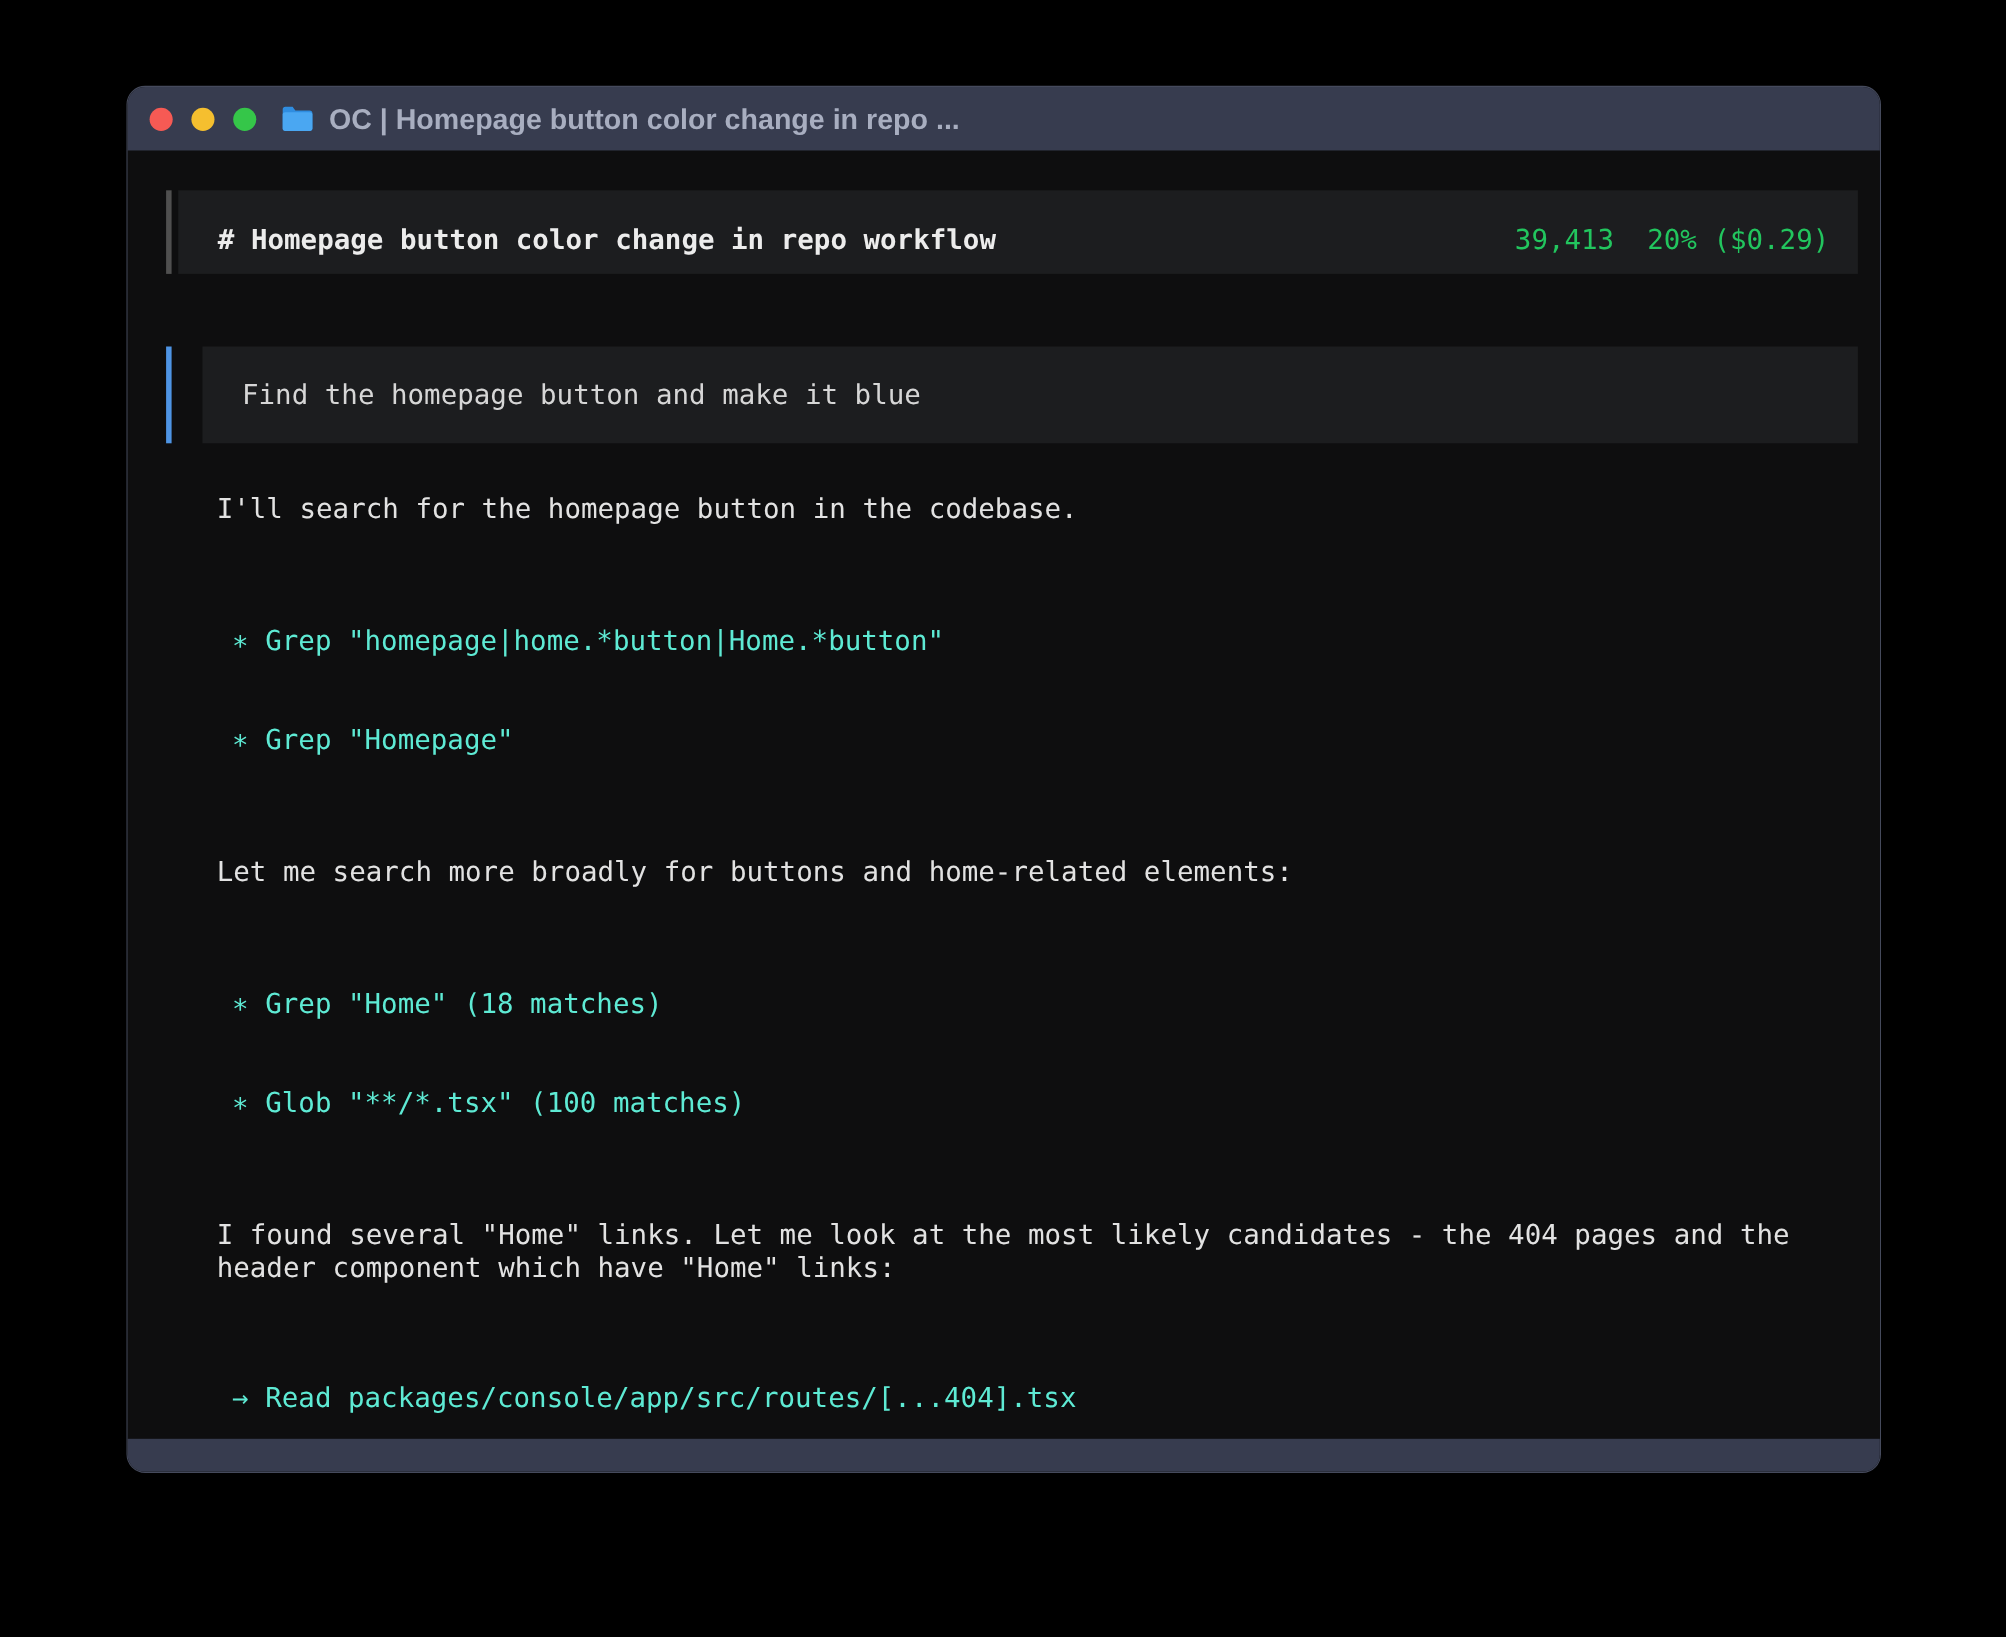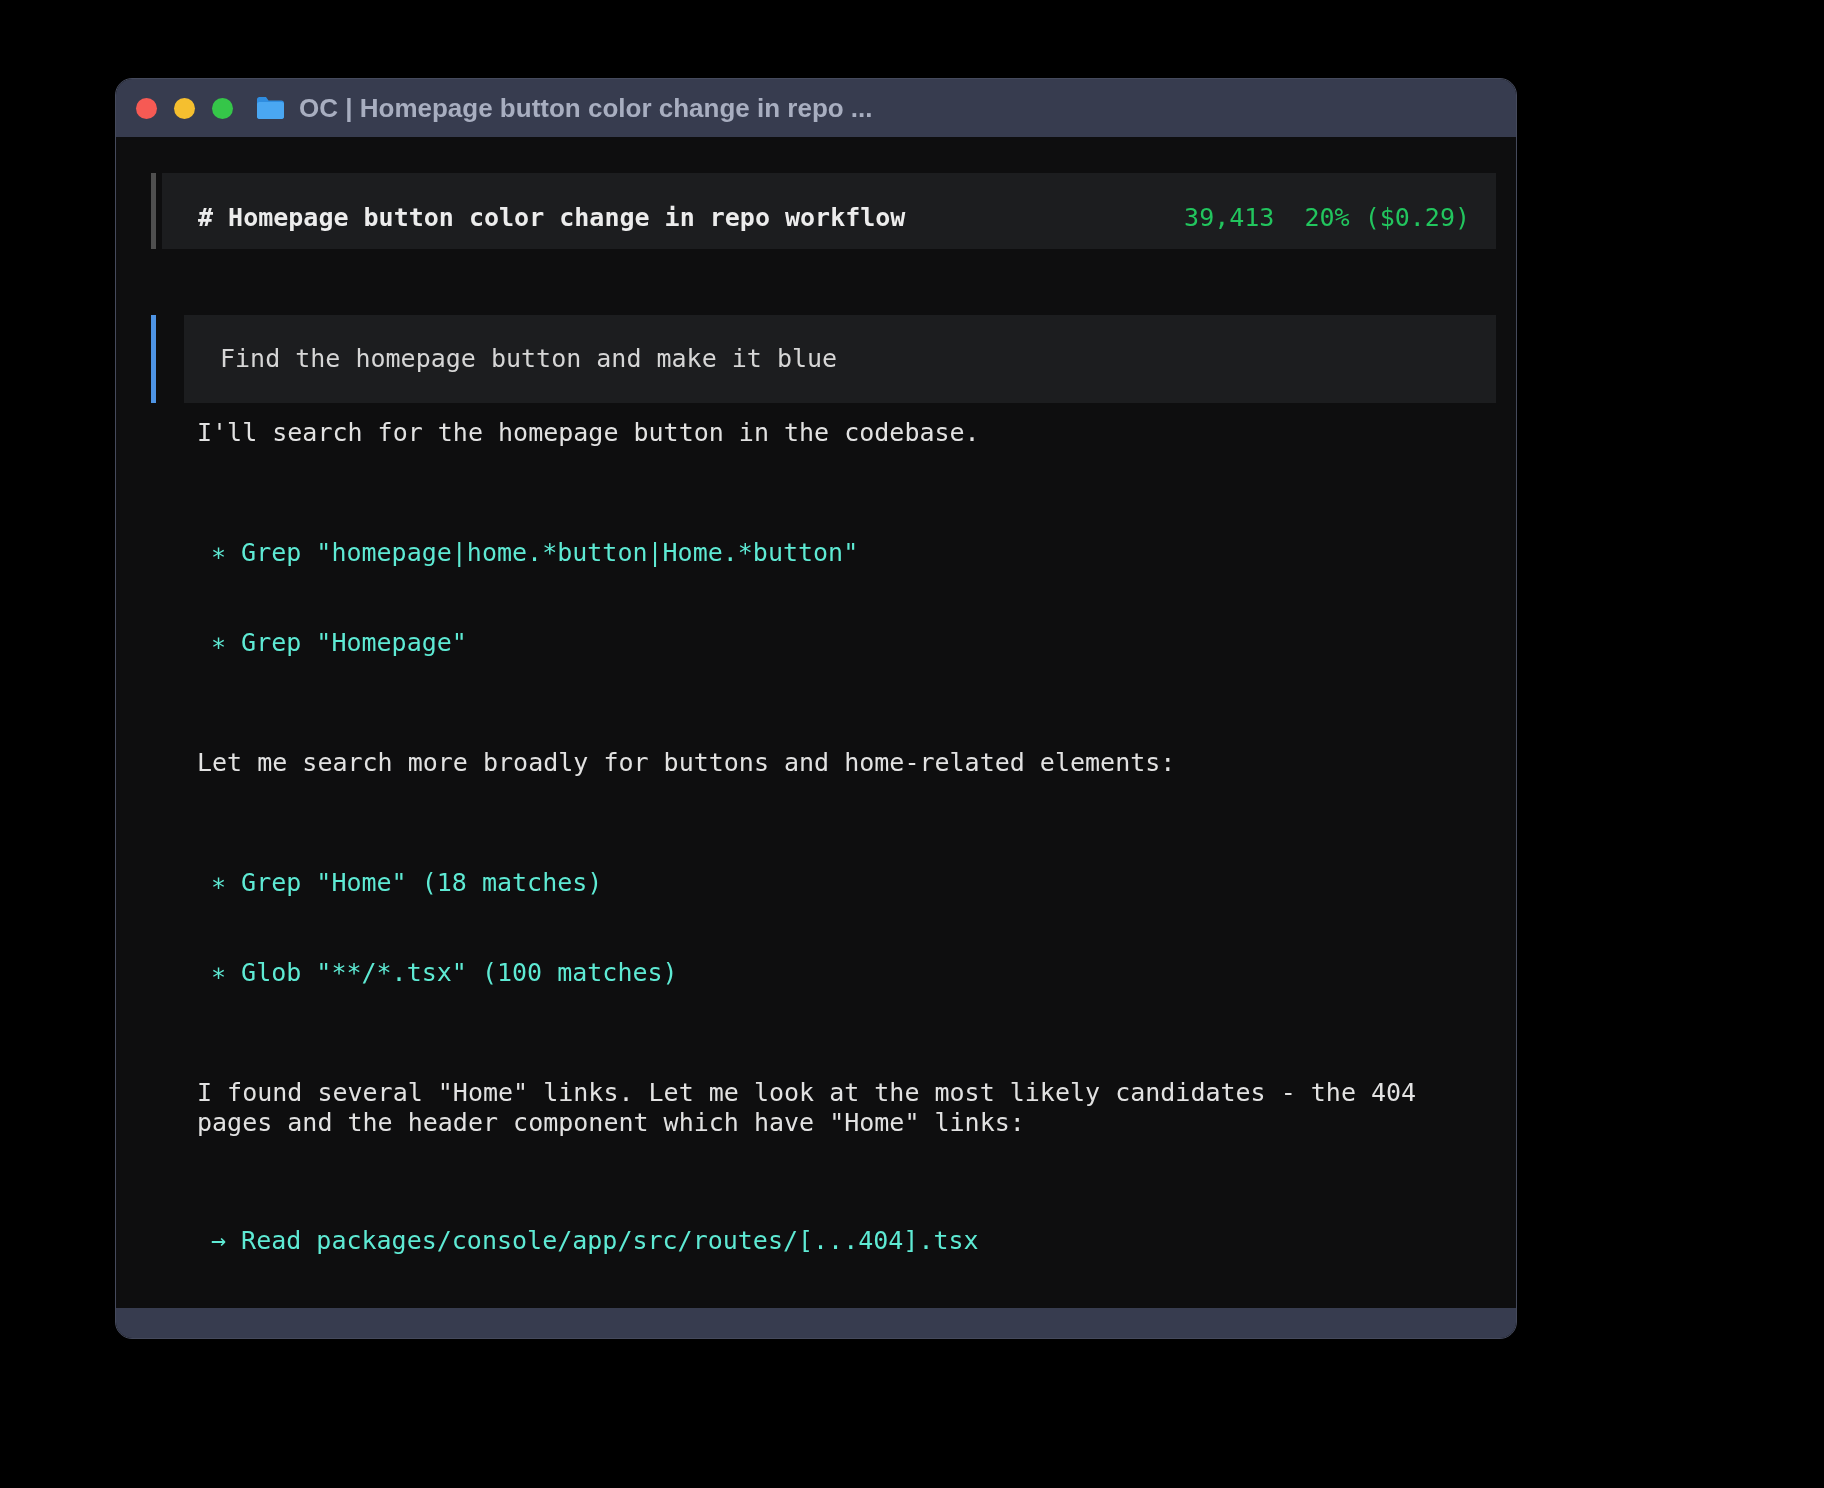--- a/index.html
+++ b/index.html
@@ -1,21 +1,21 @@
 <!DOCTYPE html>
 <html><head>
 <meta charset="utf-8">
 <style>
   * { margin: 0; padding: 0; box-sizing: border-box; }
   html, body { width: 1824px; height: 1488px; background: #000; overflow: hidden; }
   body { font-family: "DejaVu Sans Mono", "Liberation Mono", monospace; }
 
   .window {
     position: absolute; left: 115px; top: 78px;
-    width: 1402px; height: 1261px;
+    width: 1595px; height: 1261px;
     background: #0e0e0f;
     border: 1px solid #454a5c;
     border-radius: 17px;
     overflow: hidden;
     display: flex; flex-direction: column;
   }
 
   
   .titlebar {
     height: 58px; flex: 0 0 58px;
@@ -58,21 +58,21 @@
   .session-title { font-weight: 700; color: #ececec; white-space: nowrap; }
   .session-stats { color: #22c55e; display: flex; gap: 30px; white-space: nowrap; }
 
   .user-msg { margin-top: 66px; }
   .user-msg .panel { padding: 29px 36px; color: #d6d6d6; }
 
   .prose { color: #e2e2e2; margin-left: 46px; max-width: 1494px; }
   .toolgroup { color: #5eead4; margin-left: 60px; white-space: pre; }
   .mt30 { margin-top: 30px; }
   .mt28 { margin-top: 28px; }
-  .mt32 { margin-top: 15px; }
+  .mt32 { margin-top: 45px; }
 
   
   .bottombar { height: 30px; flex: 0 0 30px; background: #373c4f; }
 </style>
 </head>
 <body>
 
 <div class="window">
 
   <div class="titlebar">

